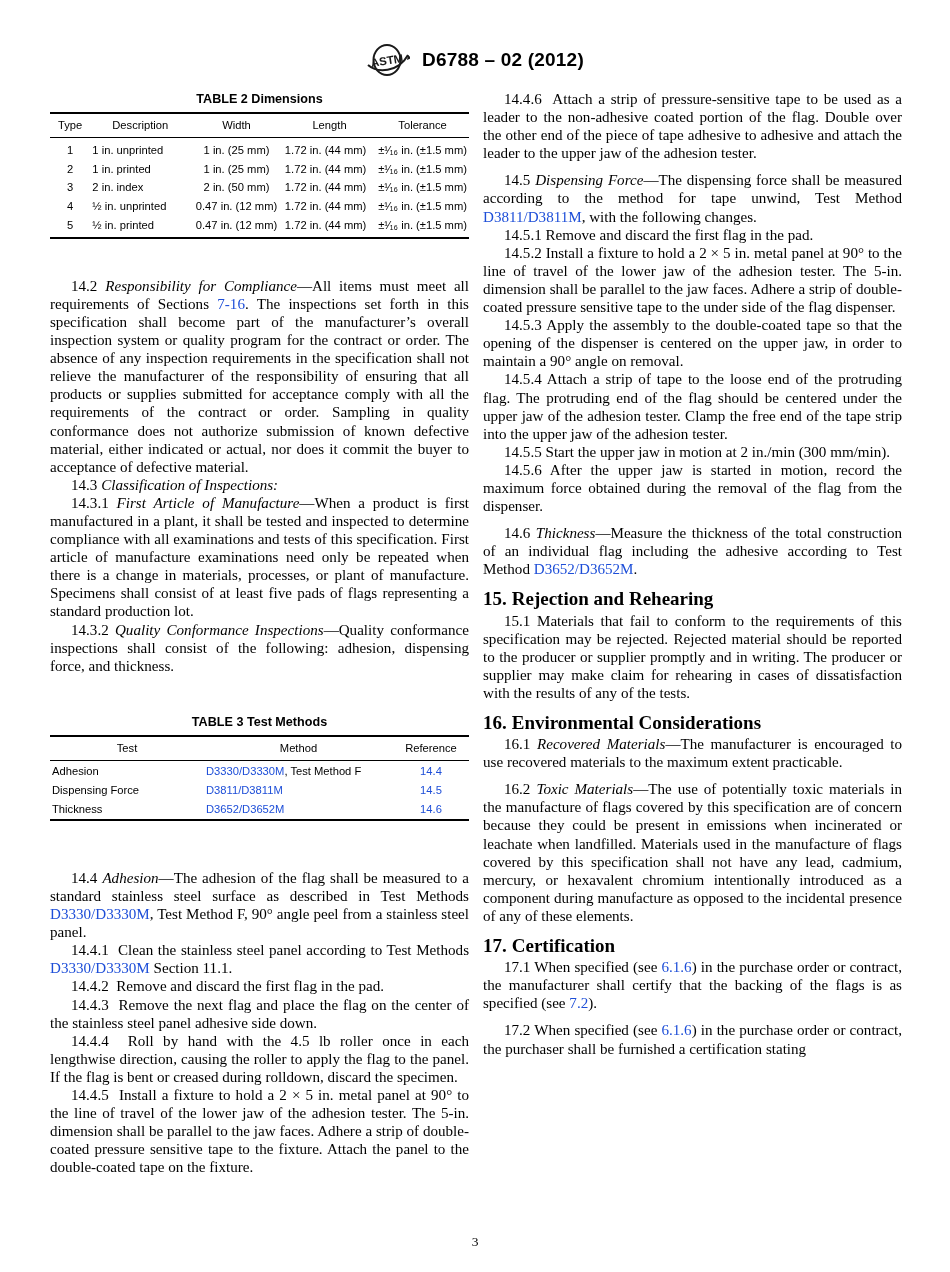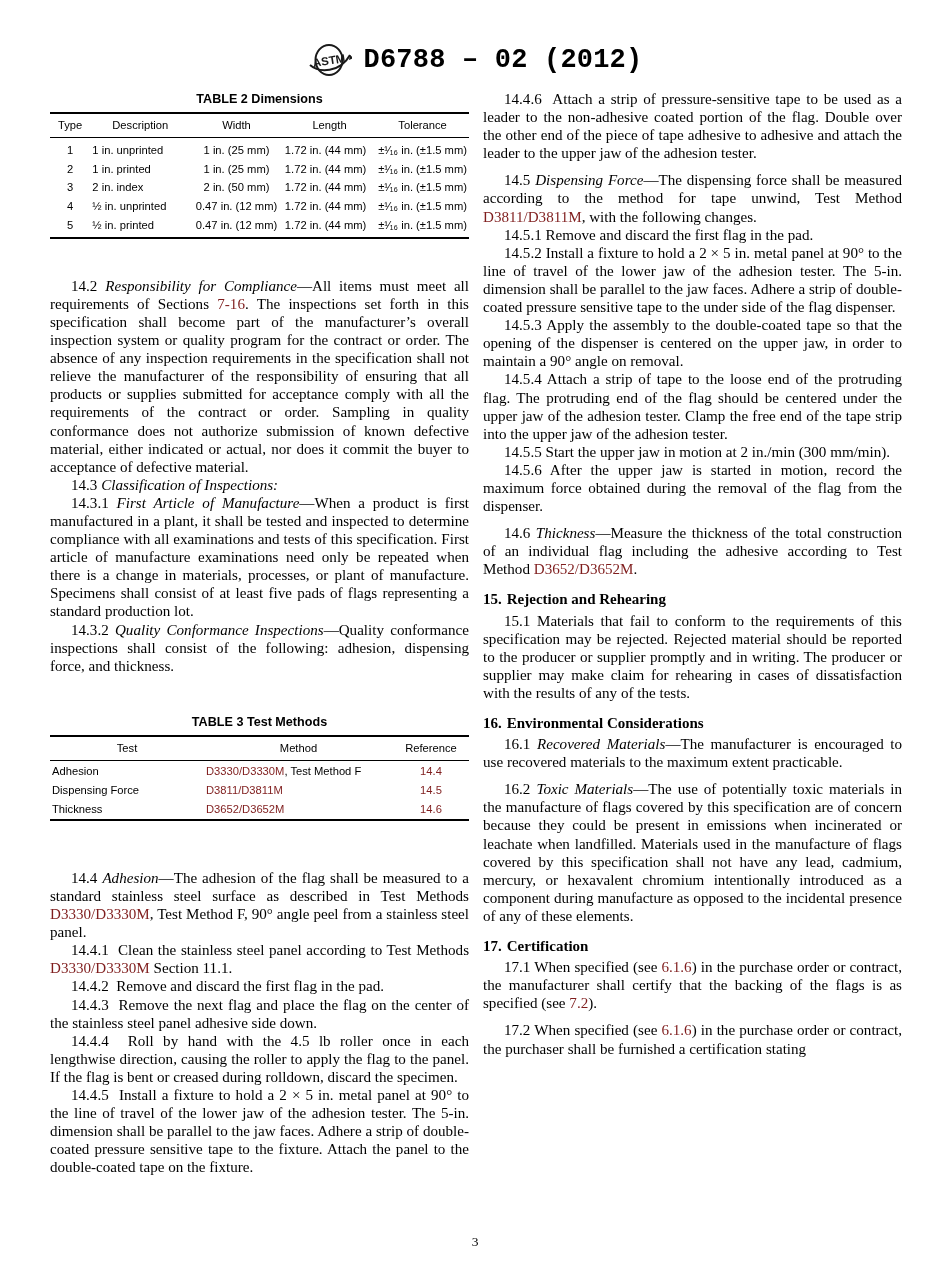--- a/index.html
+++ b/index.html
@@ -33,23 +33,23 @@
     justify-content: center;
     gap: 12px;
   }
   .astm-logo {
     width: 44px;
     height: 32px;
     flex: 0 0 auto;
     display: block;
   }
   .doc-title {
-    font-family: Liberation Mono, monospace;
+    font-family: Liberation Sans, sans-serif;
     font-weight: bold;
-    font-size: 27px;
+    font-size: 19px;
     letter-spacing: 0.2px;
     white-space: nowrap;
   }
 
   
   .col {
     position: absolute;
     top: 90px;
     width: 419px;
     text-align: justify;
@@ -62,25 +62,25 @@
   p {
     margin: 0;
     text-indent: 21px;
     text-align: justify;
     text-justify: inter-word;
     hyphens: manual;
   }
   p.gap { margin-top: 9px; }
 
   .it { font-style: italic; }
-  .lnk { color: #7f1d1d; }
+  .lnk { color: #1d4ed8; }
   .hd {
     font-family: "Liberation Serif", "DejaVu Serif", serif;
     font-weight: bold;
-    font-size: 15px;
+    font-size: 19px;
     margin-top: 12px;
     margin-bottom: 3px;
     text-indent: 0;
   }
   .hd .num { margin-right: 5px; }
 
   
   .tbl-wrap {
     margin-bottom: 4px;
   }

